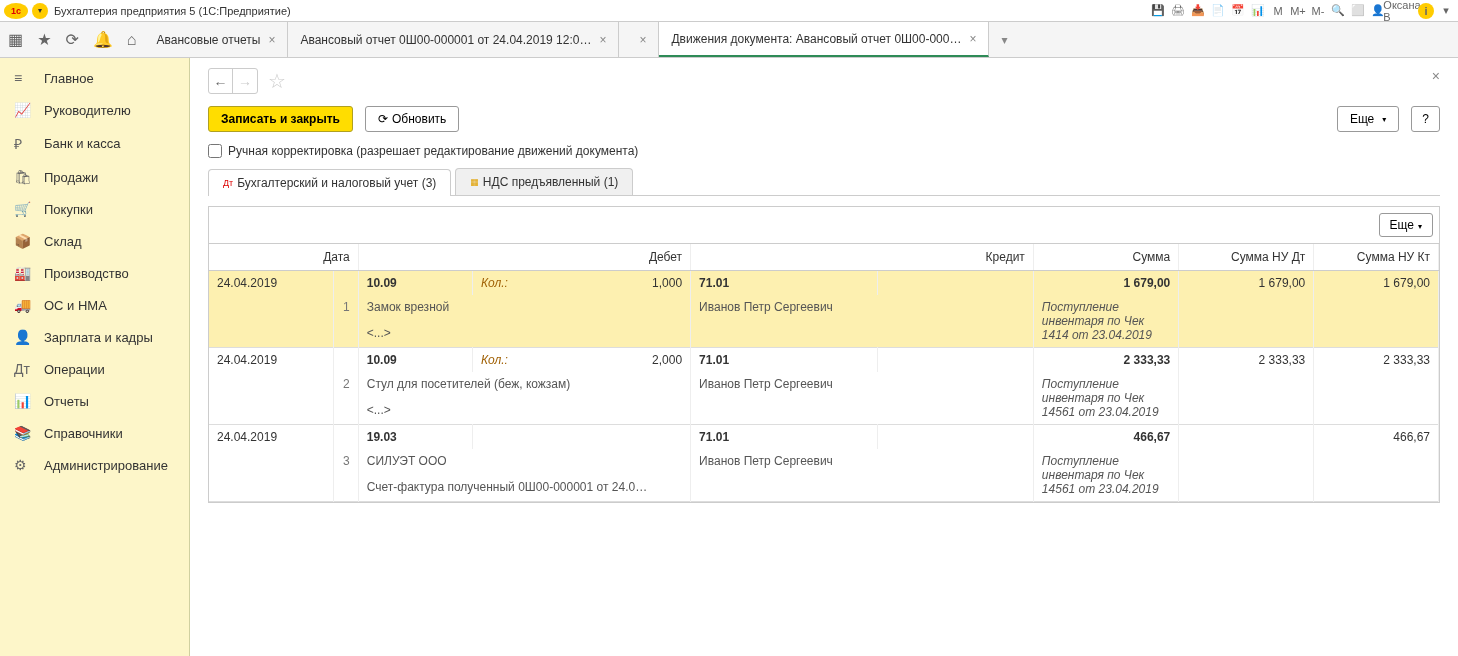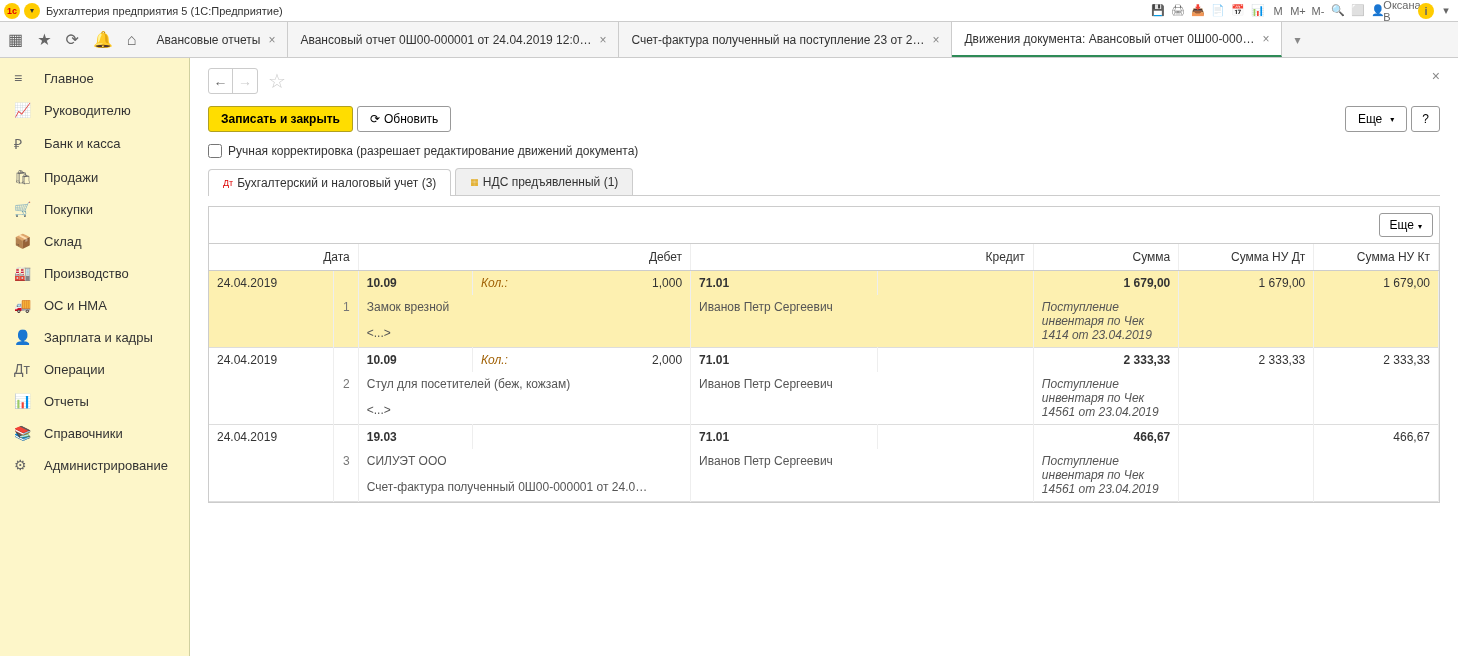--- a/index.html
+++ b/index.html
@@ -1,20 +1,20 @@
 <!DOCTYPE html>
 <html><head>
 <meta charset="utf-8">
 <style>
 * { box-sizing: border-box; margin: 0; padding: 0; }
 body { font-family: Arial, sans-serif; font-size: 12px; color: #333; background: #fff; width: 1458px; height: 656px; overflow: hidden; }
 
 
 .titlebar { height: 22px; background: #fff; border-bottom: 1px solid #ccc; display: flex; align-items: center; padding: 0 4px; }
-.titlebar .logo { width: 16px; height: 16px; background: #ffcc00; border-radius: 50%; margin-right: 4px; display: flex; align-items: center; justify-content: center; font-size: 9px; font-weight: bold; color: #d00; }
+.titlebar .logo { width: 24px; height: 16px; background: #ffcc00; border-radius: 50%; margin-right: 4px; display: flex; align-items: center; justify-content: center; font-size: 9px; font-weight: bold; color: #d00; }
 .titlebar .dropdown { width: 16px; height: 16px; background: #ffcc00; border-radius: 50%; margin-right: 6px; display: flex; align-items: center; justify-content: center; font-size: 8px; }
 .titlebar .title-text { font-size: 11px; color: #333; }
 .titlebar .spacer { flex: 1; }
 .titlebar .rt-icons { display: flex; gap: 4px; align-items: center; }
 .titlebar .rt-icons span { width: 16px; height: 16px; display: flex; align-items: center; justify-content: center; font-size: 11px; color: #666; cursor: pointer; }
 .titlebar .user { font-size: 11px; color: #555; margin: 0 4px; }
 .titlebar .info-icon { width: 16px; height: 16px; background: #ffcc00; border-radius: 50%; display: flex; align-items: center; justify-content: center; font-size: 10px; font-weight: bold; color: #333; }
 
 
 .tabbar { height: 36px; background: #f5f5f5; border-bottom: 1px solid #ccc; display: flex; align-items: stretch; }
@@ -34,21 +34,21 @@
 
 .content { flex: 1; padding: 10px 18px; overflow: auto; position: relative; }
 .content .header-row { display: flex; align-items: center; margin-bottom: 12px; }
 .content .nav-btns { display: flex; border: 1px solid #ccc; border-radius: 3px; margin-right: 10px; }
 .content .nav-btns span { width: 24px; height: 24px; display: flex; align-items: center; justify-content: center; font-size: 14px; color: #666; cursor: pointer; }
 .content .nav-btns span:first-child { border-right: 1px solid #ccc; }
 .content .star { font-size: 20px; color: #ccc; margin-right: 10px; }
 .content .page-title { font-size: 20px; font-weight: normal; color: #333; }
 .content .close-x { position: absolute; right: 18px; top: 10px; font-size: 14px; color: #888; cursor: pointer; }
 
-.toolbar { display: flex; align-items: flex-start; margin-bottom: 12px; gap: 4px; }
+.toolbar { display: flex; align-items: flex-start; margin-bottom: 12px; gap: 12px; }
 .toolbar .btn { border: 1px solid #999; border-radius: 3px; padding: 5px 12px; font-size: 12px; cursor: pointer; display: flex; align-items: center; gap: 4px; }
 .toolbar .btn.primary { background: #ffdd00; font-weight: bold; border-color: #b0a020; }
 .toolbar .btn.white { background: #fff; }
 .toolbar .spacer { flex: 1; }
 .toolbar .btn.more::after { content: "▾"; font-size: 8px; margin-left: 4px; }
 .toolbar .btn.help { padding: 5px 10px; }
 
 .checkbox-row { display: flex; align-items: center; margin-bottom: 10px; gap: 6px; }
 .checkbox-row input { width: 14px; height: 14px; }
 
@@ -118,21 +118,20 @@
   </div>
   <div class="tab">
       <span>Авансовые отчеты</span>
       <span class="close">×</span>
     </div>
   <div class="tab">
       <span>Авансовый отчет 0Ш00-000001 от 24.04.2019 12:0…</span>
       <span class="close">×</span>
     </div>
   <div class="tab">
-      <span>Счет-фактура полученный на поступление 23 от 2…</span>
       <span class="close">×</span>
     </div>
   <div class="tab active">
       <span>Движения документа: Авансовый отчет 0Ш00-000…</span>
       <span class="close">×</span>
     </div>
   <div class="tab-drop">▾</div>
 </div>
 
 <div class="main">

